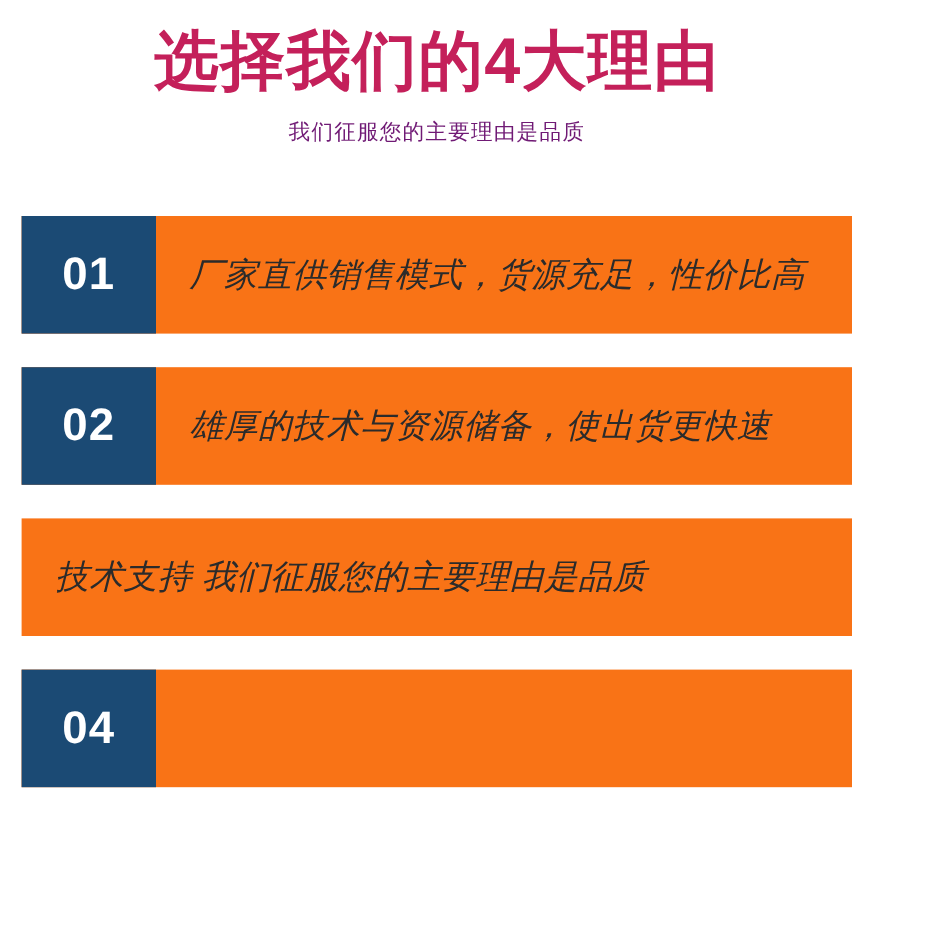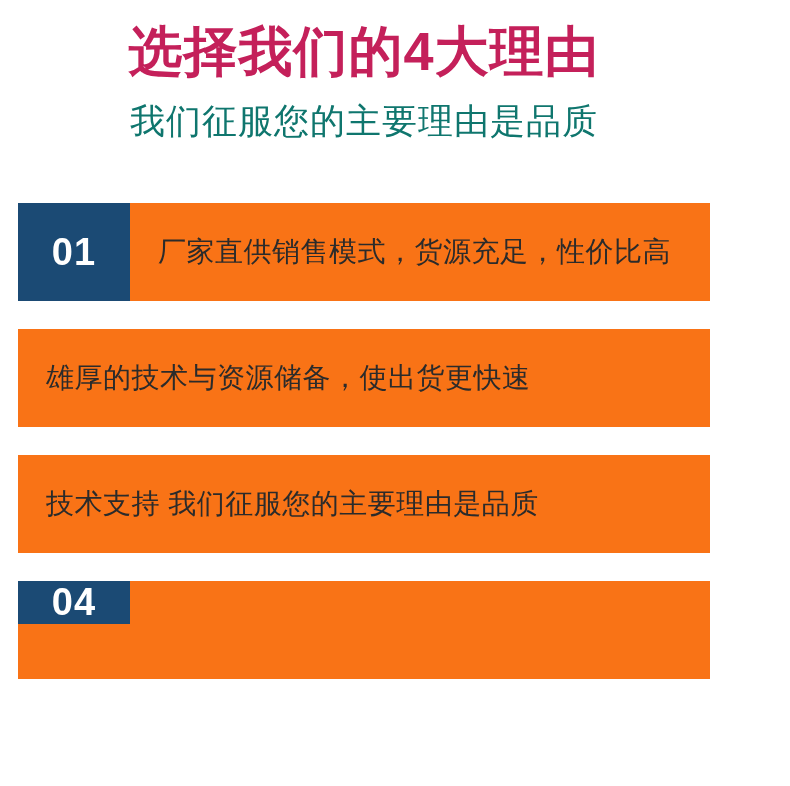--- a/index.html
+++ b/index.html
@@ -26,40 +26,39 @@
   }
   .headline {
     font-size: 54px;
     font-weight: bold;
     color: #c4205a;
     letter-spacing: 1px;
     line-height: 1.08;
     margin: 0;
   }
   .subhead {
-    font-size: 35px;
-    color: #0f766e;
+    font-size: 18px;
+    color: #701a75;
     margin-top: 18px;
     letter-spacing: 1px;
     font-weight: normal;
   }
   .list {
     margin-top: 58px;
     padding: 0 18px;
   }
   .row {
     display: flex;
     align-items: stretch;
     height: 98px;
     margin-bottom: 28px;
     background: #f97316;
   }
   .row:last-child {
     margin-bottom: 0;
-    flex-direction: column;
   }
   .num {
     width: 112px;
     min-width: 112px;
     background: #1b4a74;
     color: #ffffff;
     font-size: 38px;
     font-weight: bold;
     display: flex;
     align-items: center;
@@ -68,40 +67,42 @@
   }
   .text {
     flex: 1;
     display: flex;
     align-items: center;
     padding-left: 28px;
     padding-right: 10px;
     font-size: 28px;
     color: #2b2b2b;
     letter-spacing: 0.5px;
+    font-style: italic;
   }
 </style>
 </head>
 <body>
 
 <div class="page">
 
   <div class="header">
     <h1 class="headline">选择我们的4大理由</h1>
     <div class="subhead">我们征服您的主要理由是品质</div>
   </div>
 
   <div class="list">
 
     <div class="row">
       <div class="num">01</div>
       <div class="text">厂家直供销售模式，货源充足，性价比高</div>
     </div>
 
     <div class="row">
+      <div class="num">02</div>
       <div class="text">雄厚的技术与资源储备，使出货更快速</div>
     </div>
 
     <div class="row">
       <div class="text">技术支持 我们征服您的主要理由是品质</div>
     </div>
 
     <div class="row">
       <div class="num">04</div>
     </div>

